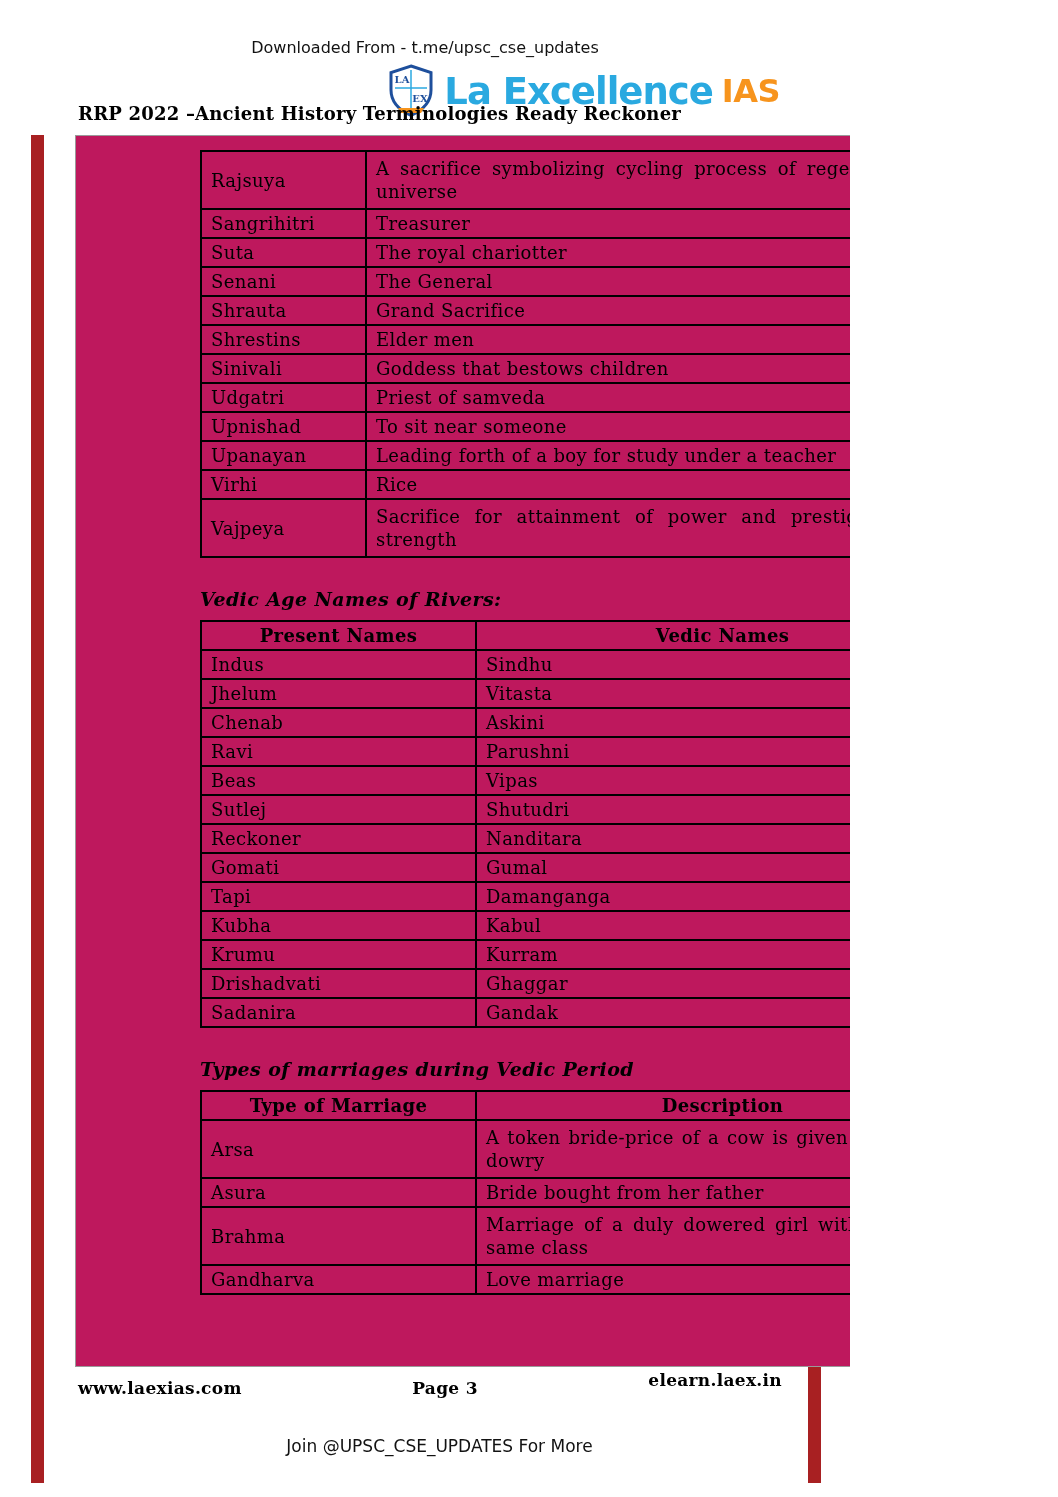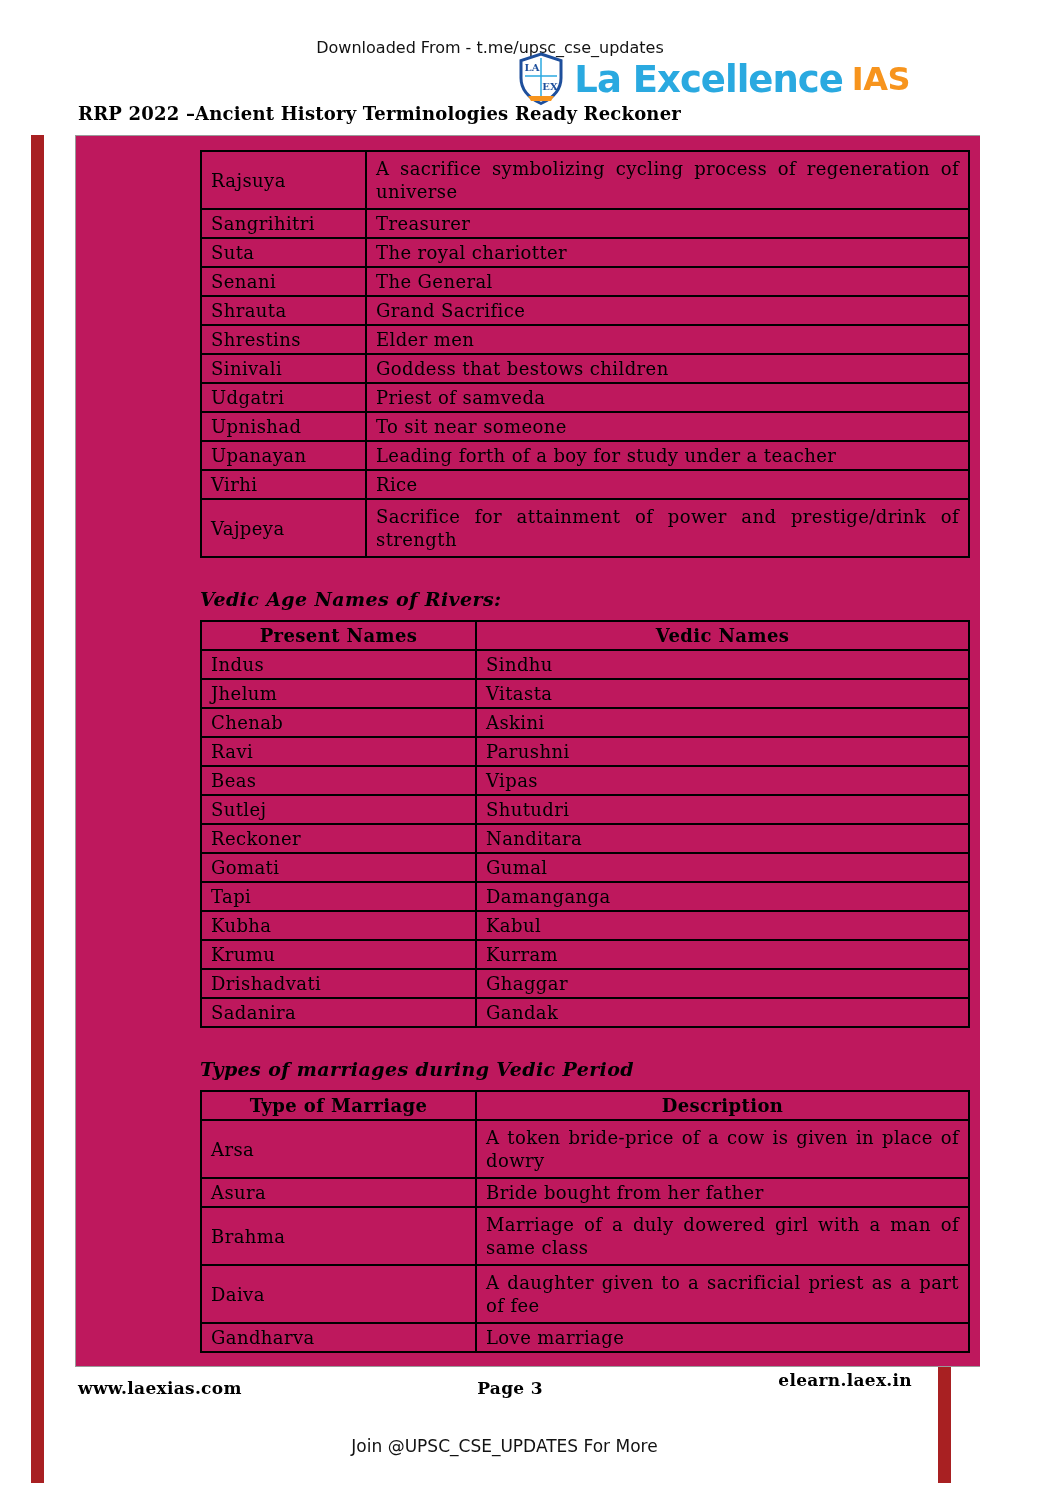--- a/index.html
+++ b/index.html
@@ -1,36 +1,36 @@
 <!DOCTYPE html>
 <html><head>
 <meta charset="utf-8">
 <style>
   * { margin: 0; padding: 0; box-sizing: border-box; }
   html, body { background: #ffffff; }
   .page {
     position: relative;
-    width: 980px;
+    width: 850px;
     height: 1497px;
     background: #ffffff;
     font-family: "DejaVu Serif", "Liberation Serif", serif;
     color: #000;
     overflow: hidden;
   }
   .top-note {
     position: absolute;
     top: 38px; left: 0; right: 0;
     text-align: center;
     font-family: "DejaVu Sans", "Liberation Sans", sans-serif;
     font-size: 16px;
     color: #121212;
   }
   .brand {
     position: absolute;
-    top: 52px; right: 70px;
+    top: 64px; right: 70px;
     display: flex;
     align-items: center;
   }
   .brand-shield { margin-right: 10px; }
   .brand-la-ex {
     font-family: "DejaVu Sans", "Liberation Sans", sans-serif;
     font-weight: bold;
     font-size: 37px;
     color: #2aa9e0;
     letter-spacing: -1px;
@@ -294,24 +294,20 @@
           </tr>
           <tr>
             <td>Asura</td>
             <td>Bride bought from her father</td>
           </tr>
           <tr>
             <td class="tall">Brahma</td>
             <td class="tall just">Marriage of a duly dowered girl with a man of same class</td>
           </tr>
           <tr>
-            <td class="tall">Daiva</td>
-            <td class="tall just">A daughter given to a sacrificial priest as a part of fee</td>
-          </tr>
-          <tr>
             <td>Gandharva</td>
             <td>Love marriage</td>
           </tr>
         </tbody>
       </table>
 
     </div>
   </div>
 
   <div class="footer">

